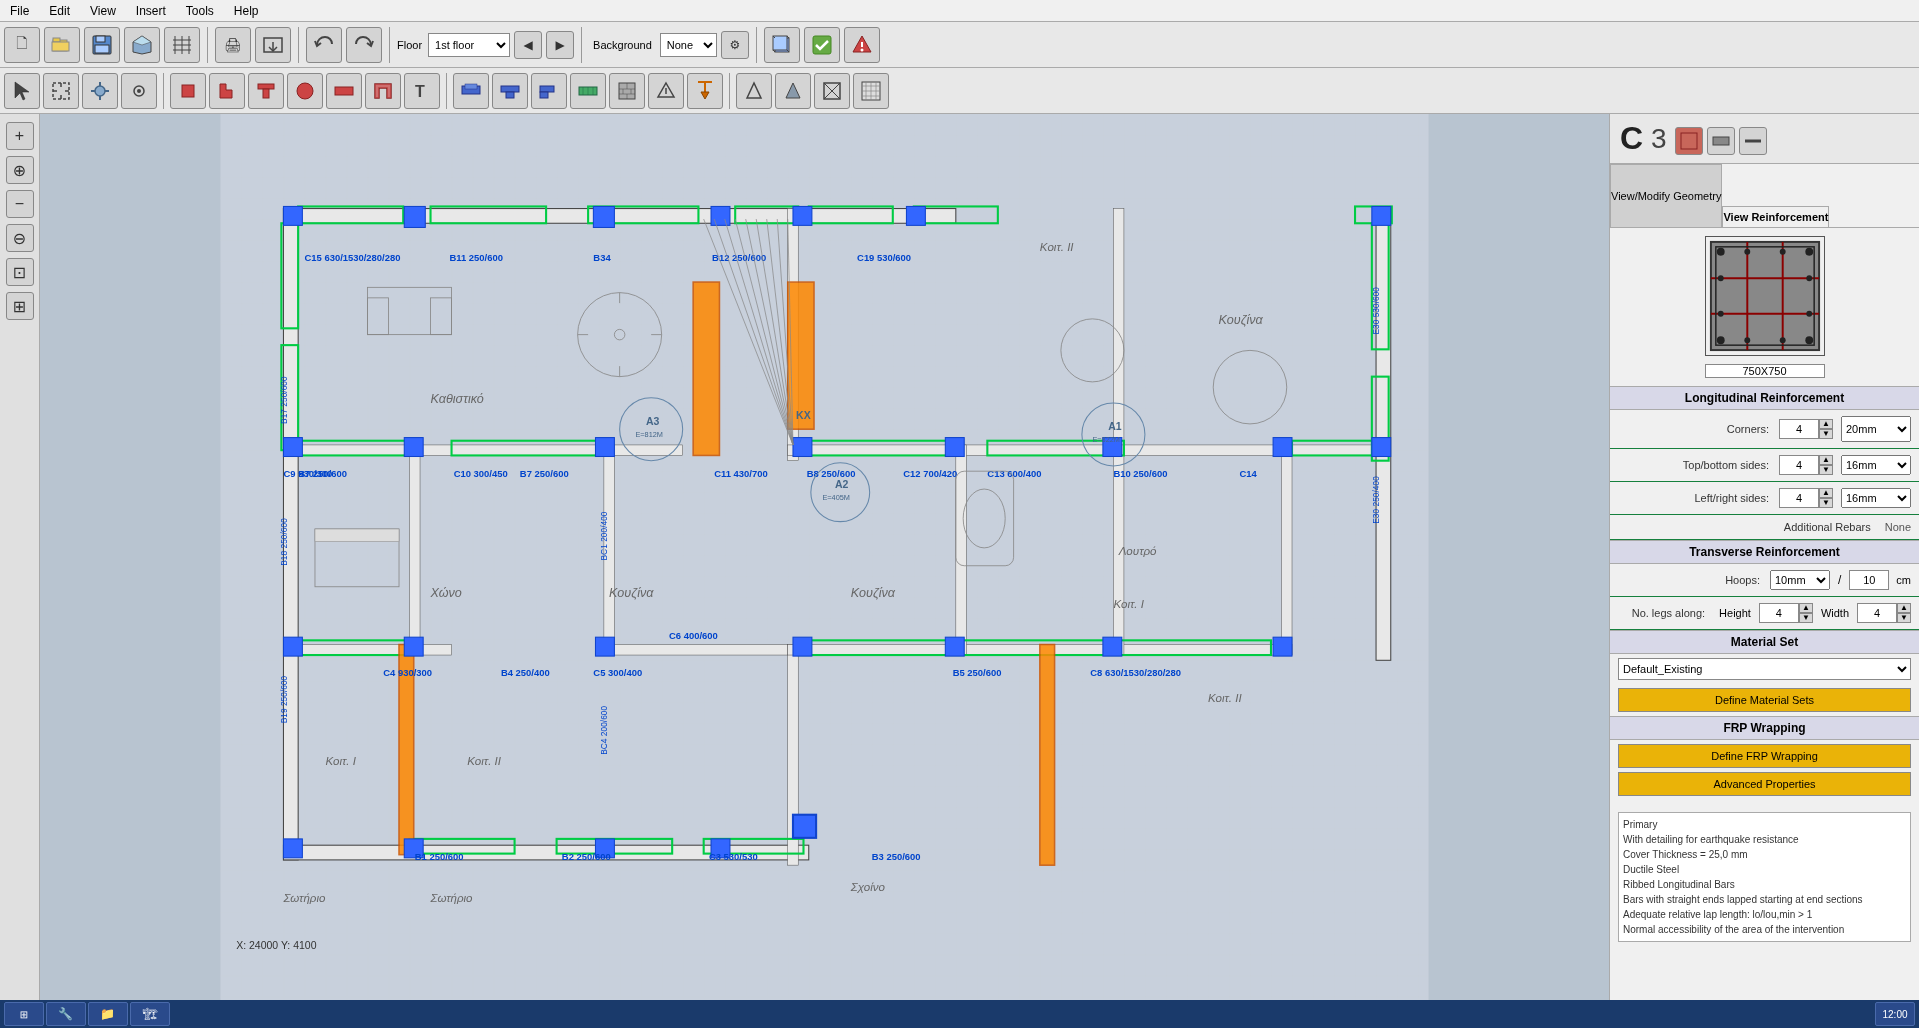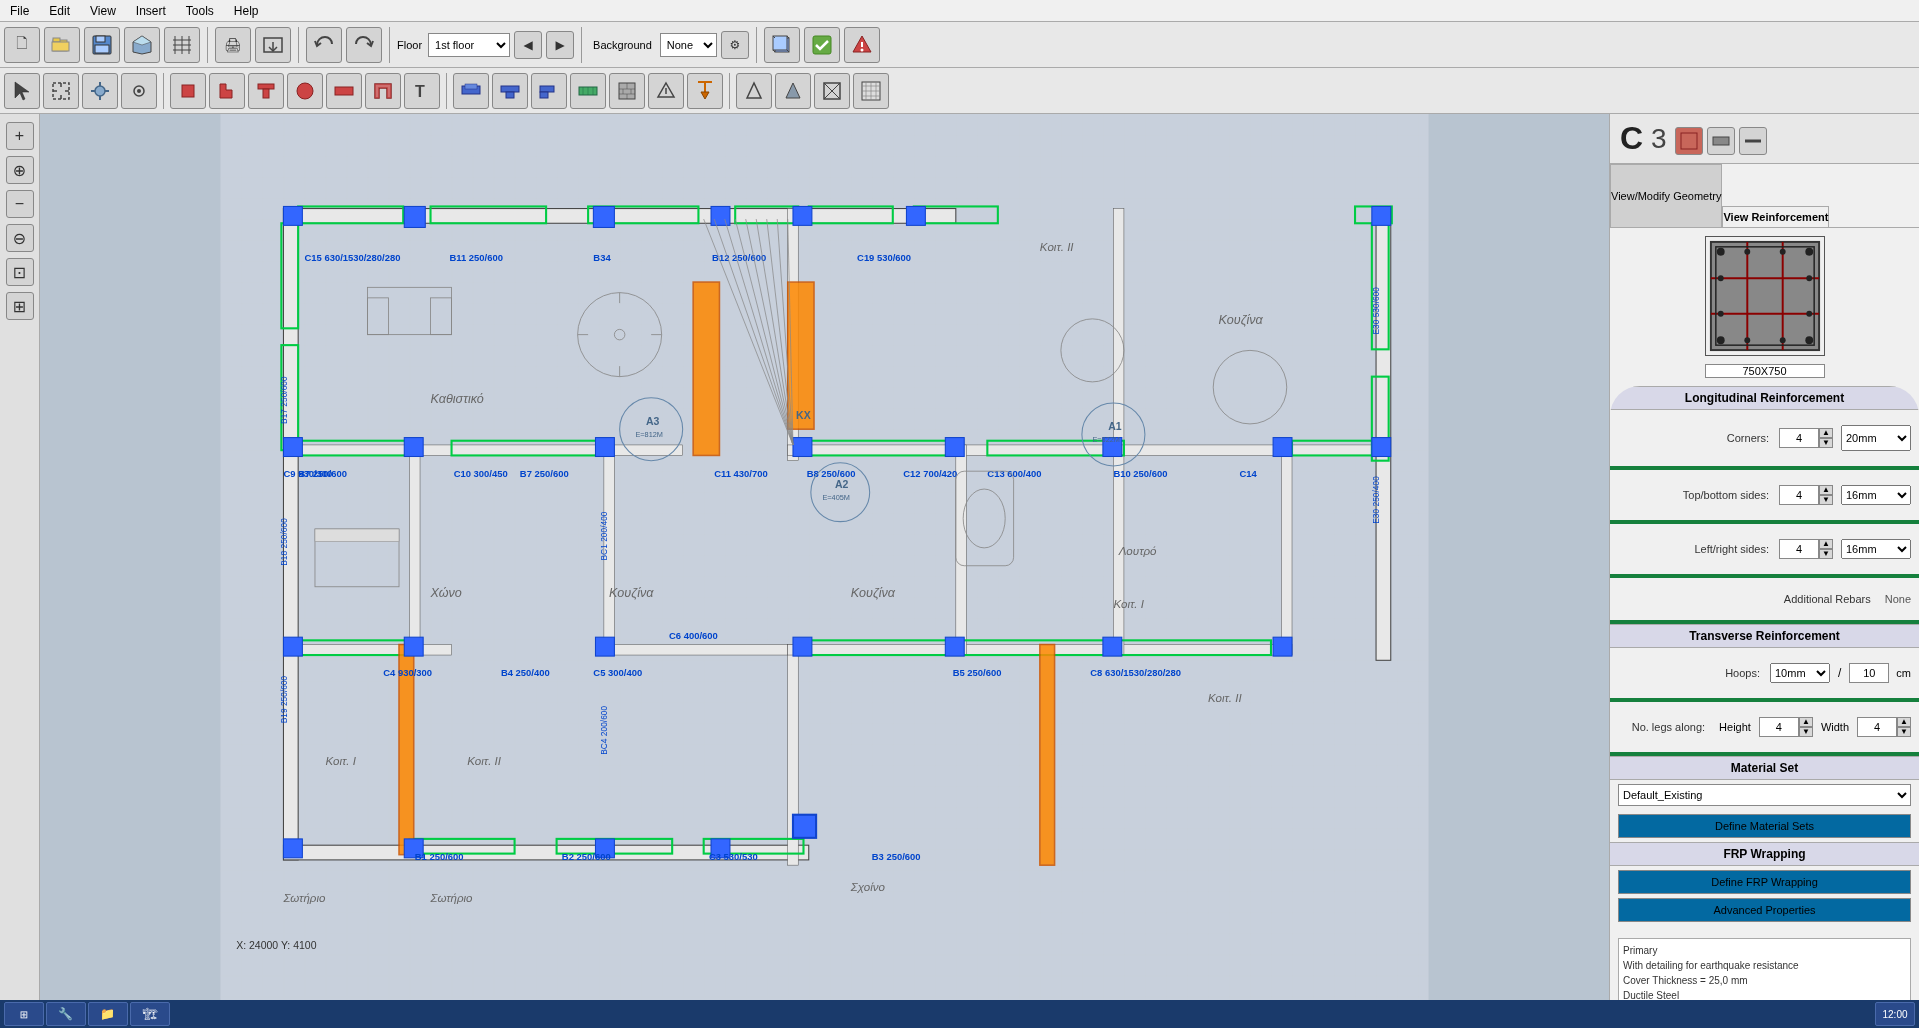--- a/index.html
+++ b/index.html
@@ -185,39 +185,39 @@
       font-weight: bold;
       font-size: 12px;
       border-top: 1px solid #aaa;
       border-bottom: 1px solid #aaa;
       text-align: center;
     }
 
     .prop-row {
       display: flex;
       align-items: center;
-      padding: 15px 8px;
+      padding: 6px 8px;
       gap: 4px;
-      border-bottom: 4px solid #15803d;
+      border-bottom: 1px solid #15803d;
     }
     .prop-label {
       flex: 1;
       font-size: 11px;
       color: #333;
       text-align: right;
       padding-right: 6px;
     }
 
     .full-btn {
       display: block;
       width: calc(100% - 16px);
       margin: 4px 8px;
       height: 24px;
       font-size: 11px;
-      background: #0369a1;
+      background: #eab308;
       border: 1px solid #888;
       cursor: pointer;
       text-align: center;
     }
 
     .material-select {
       width: calc(100% - 16px);
       margin: 4px 8px;
       height: 22px;
       font-size: 11px;
@@ -871,21 +871,21 @@
         <circle cx="105" cy="78" r="3" fill="#222"></circle>
 
         <rect x="10" y="10" width="100" height="100" fill="none" stroke="#222" stroke-width="1.5"></rect>
       </svg>
     </div>
 
     <div id="col-dimensions">
       <input type="text" style="width: 120px; text-align: center; font-size: 11px; border: 1px solid rgb(136, 136, 136);" value="750X750">
     </div>
 
-    <div style="overflow-y: auto; flex: 1; border-radius: 30px;">
+    <div style="overflow-y: auto; flex: 1;">
 
       
       <div class="section-title">Longitudinal Reinforcement</div>
 
       <div class="prop-row">
         <span class="prop-label">Corners:</span>
         <div class="spinner-group">
           <input class="spin-input" type="text" value="4" style="">
           <div class="spin-btns">
             <button class="spin-btn">▲</button>

